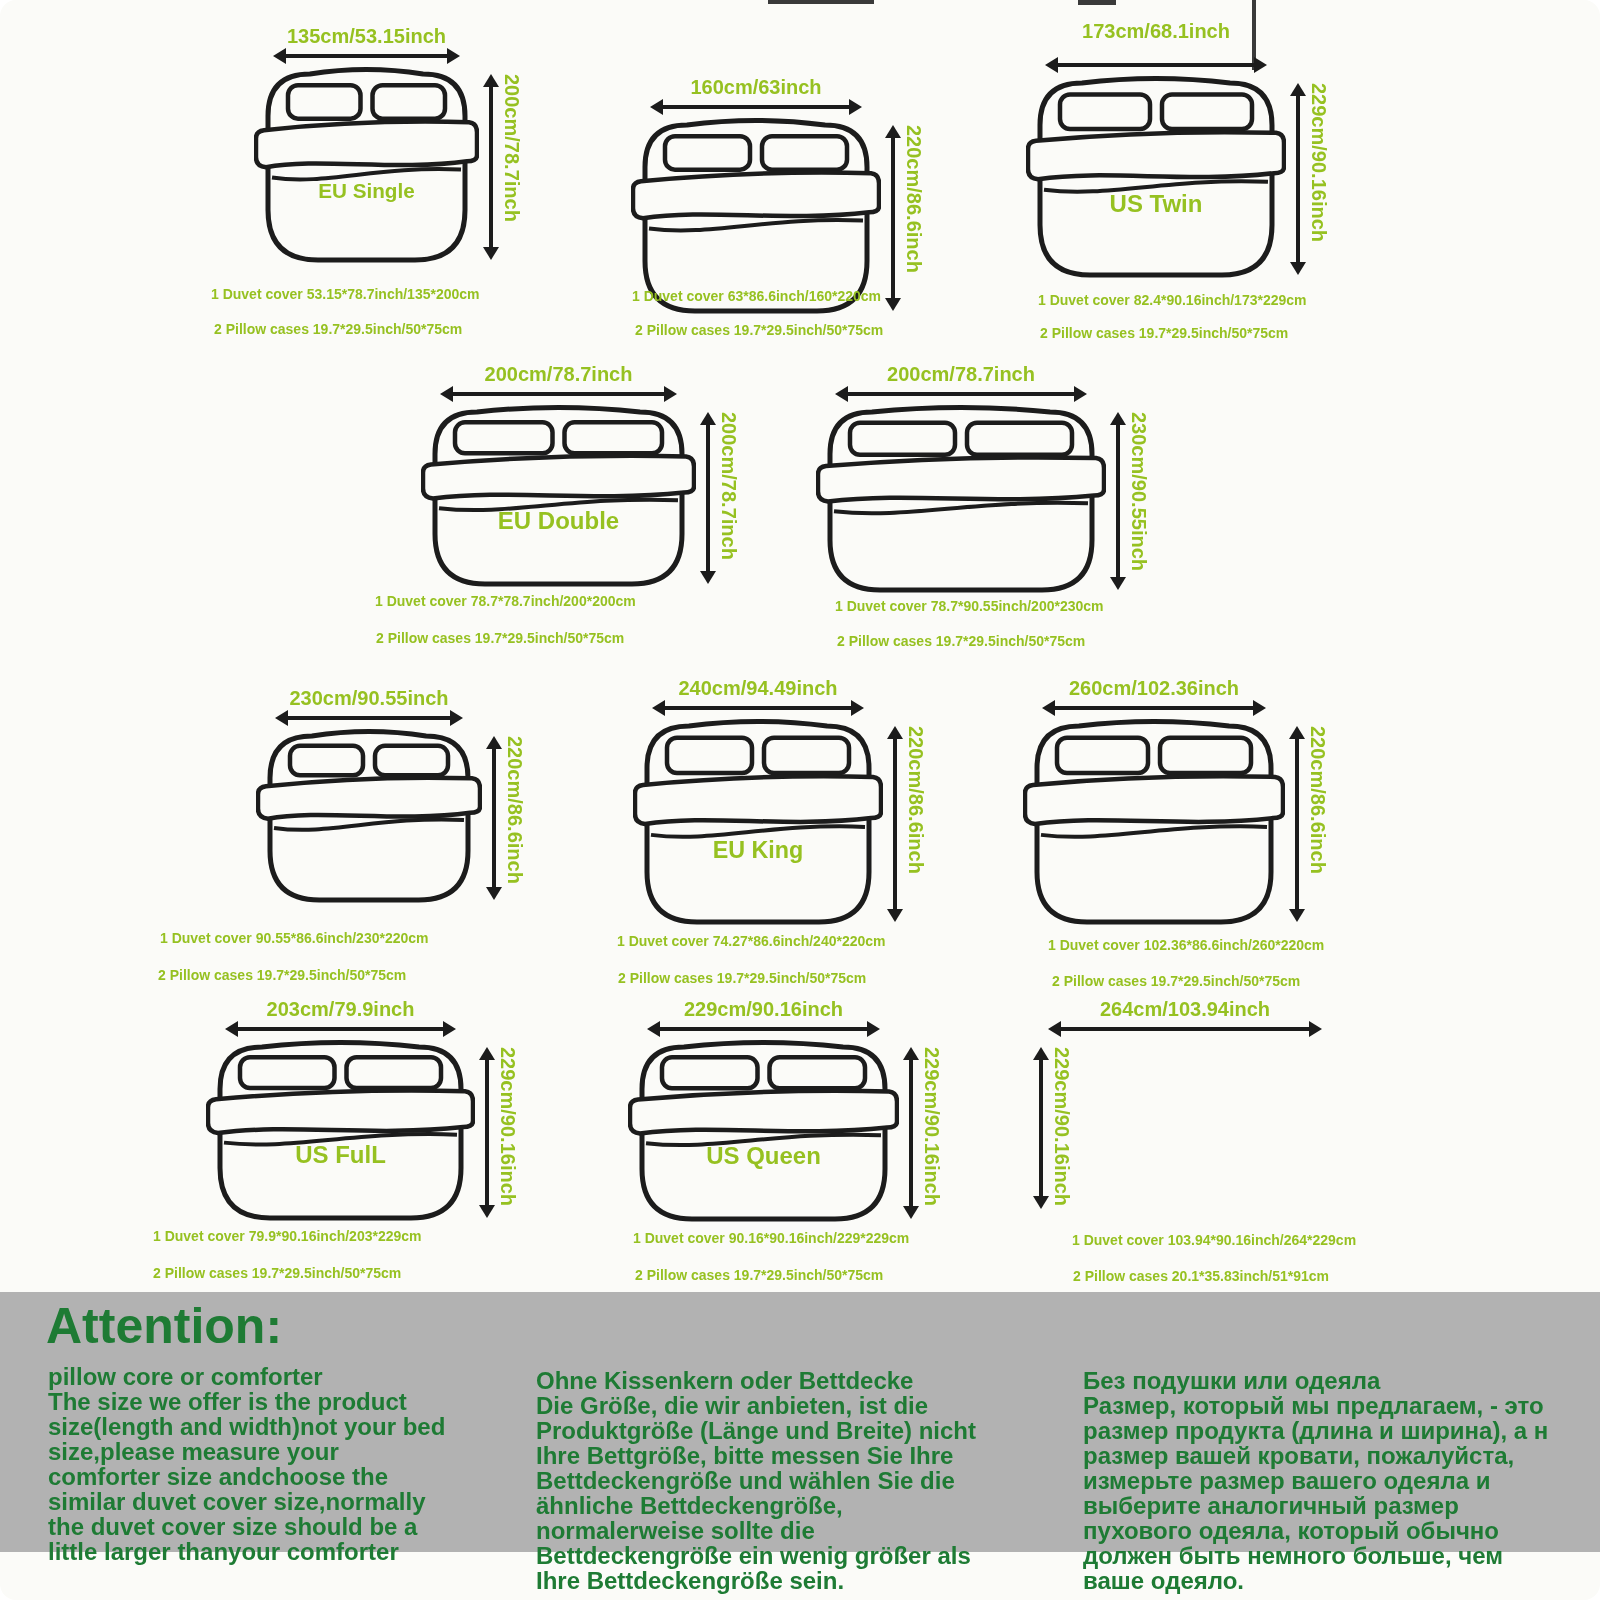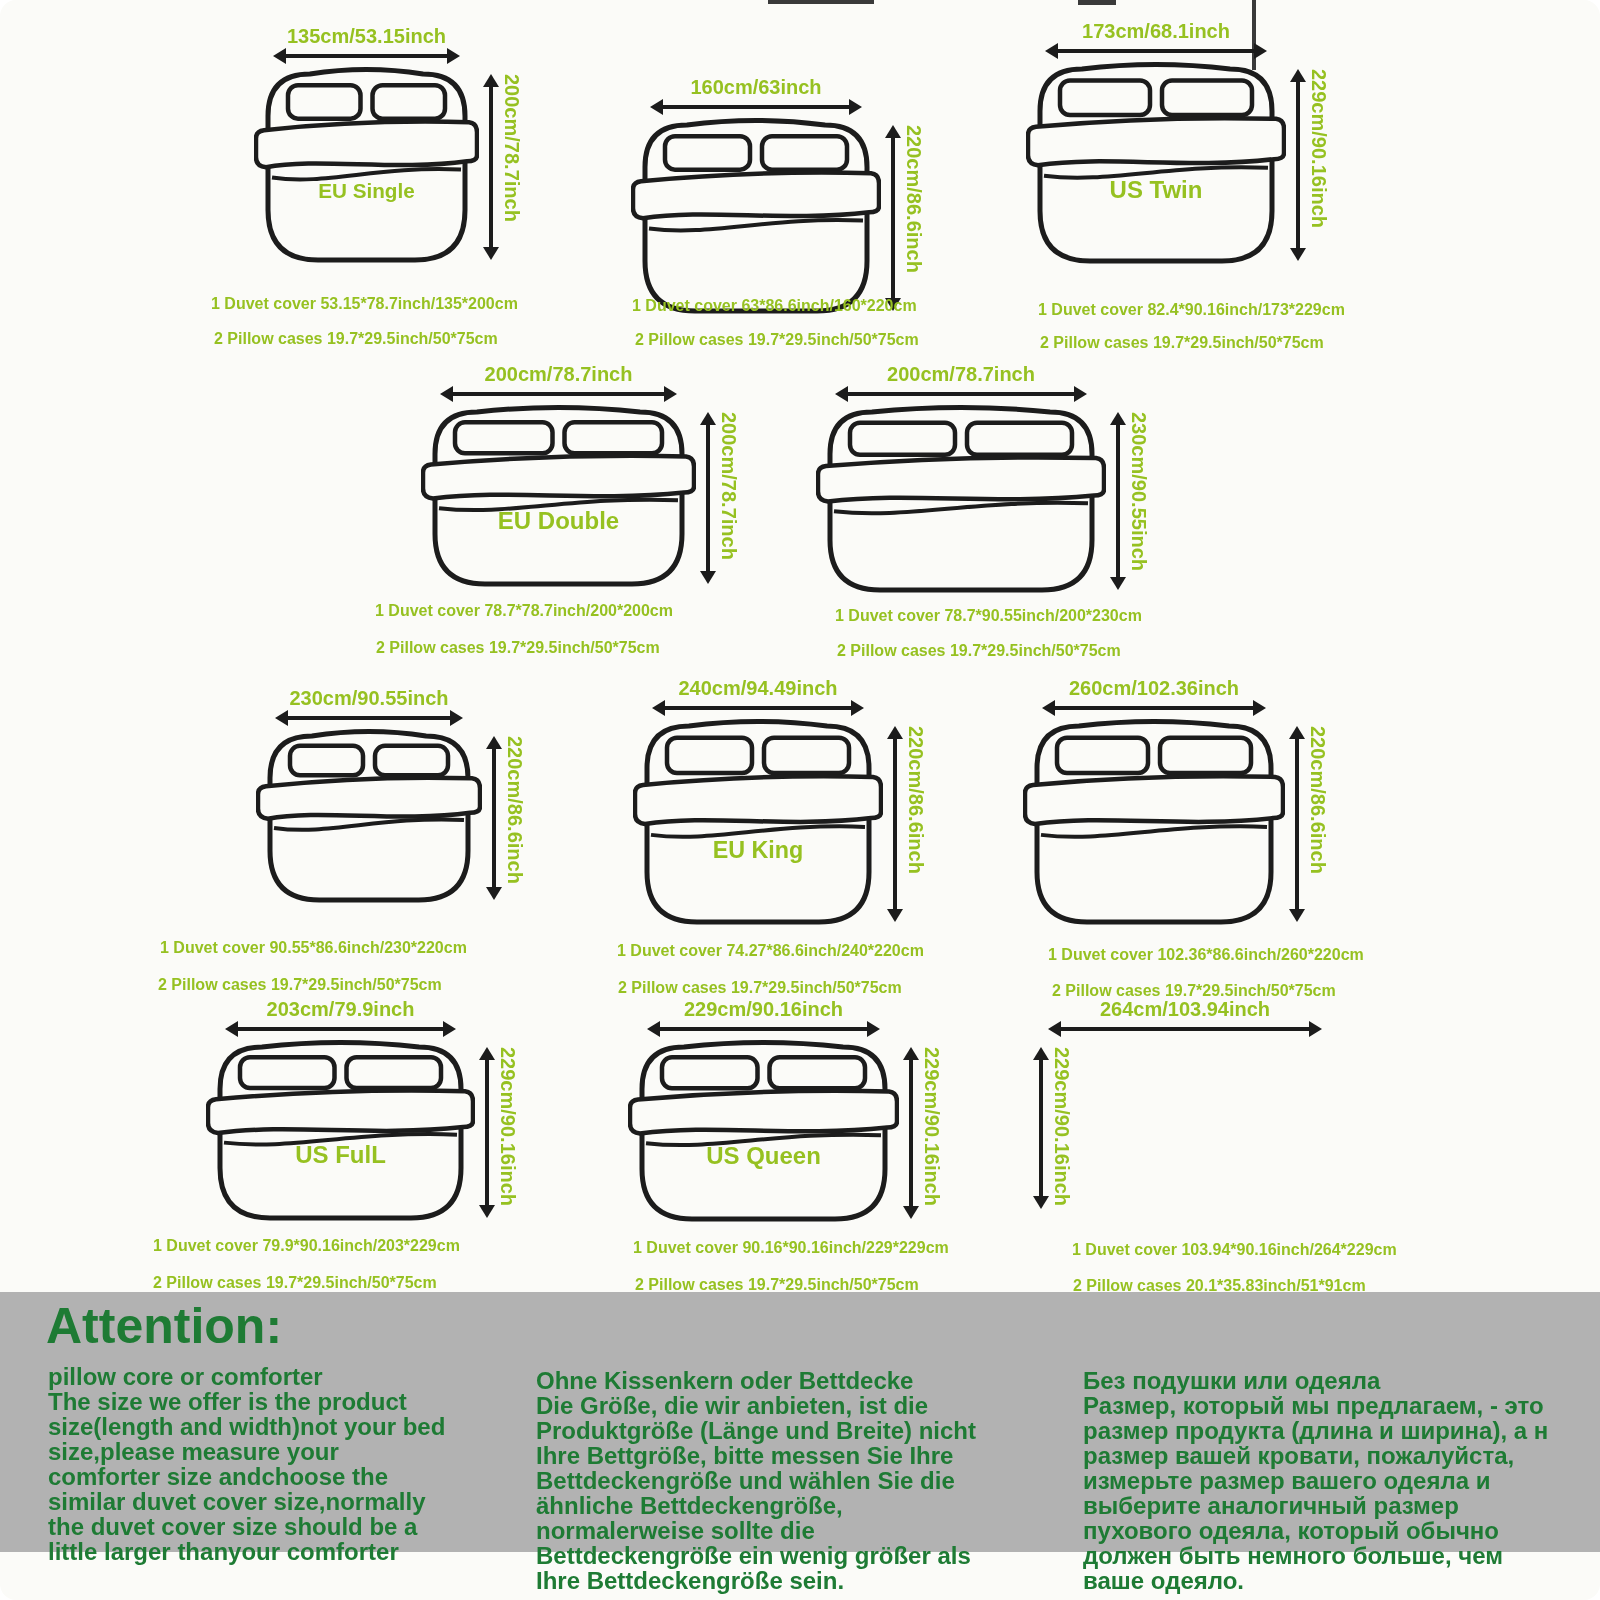--- a/index.html
+++ b/index.html
@@ -27,21 +27,21 @@
   .ah.down{border-width:13px 8px 0 8px;border-color:var(--ink) transparent transparent transparent;}
   .bed-row{display:flex;align-items:flex-start;}
   .vdim{display:flex;margin-top:10px;margin-left:4px;}
   .varrow{display:flex;flex-direction:column;align-items:center;width:16px;}
   .vline{flex:1;width:4px;background:var(--ink);}
   .vdim-label{
     writing-mode:vertical-rl;text-orientation:mixed;
     font-size:20px;line-height:20px;color:var(--accent_green);
     margin-left:3px;white-space:nowrap;
   }
-  .spec-line{position:absolute;font-size:16px;line-height:26px;color:var(--accent_green);white-space:nowrap;margin-top:10px;}
+  .spec-line{position:absolute;font-size:14px;line-height:26px;color:var(--accent_green);white-space:nowrap;}
   .attention{position:absolute;left:0;top:1292px;width:1600px;height:260px;background:var(--panel_gray);color:var(--dark_green);}
   .att-heading{position:absolute;left:46px;top:6px;font-size:50px;line-height:56px;}
   .att-block{position:absolute;font-size:24px;line-height:25px;white-space:pre;}
   #att-en{left:48px;top:72px;}
   #att-de{left:536px;top:76px;}
   #att-ru{left:1083px;top:76px;}
   .att-line{white-space:pre;}
   .remnant{position:absolute;background:#3a3a3a;}
 </style>
 </head>
@@ -103,21 +103,21 @@
         <div class="varrow">
           <span class="ah up"></span>
           <span class="vline"></span>
           <span class="ah down"></span>
         </div>
         <span class="vdim-label">220cm/86.6inch</span>
       </div>
     </div>
   </div>
       <div class="bed-card" style="left: 1026px; top: 20px;">
-    <div class="hdim" style="width: 260px;">
+    <div class="hdim" style="width: 260px; gap: 14px;">
       <span class="dim-label">173cm/68.1inch</span>
       <div class="harrow" style="width: 222px;">
         <span class="ah left"></span>
         <span class="aline"></span>
         <span class="ah right"></span>
       </div>
     </div>
     <div class="bed-row">
       <div class="bed-svg-wrap"><svg width="260" height="210" viewBox="0 0 260 210">
     <path d="M 14 152 L 14 52 Q 14 10 56 10 Q 130 1 204 10 Q 246 10 246 52 L 246 152 Q 246 202 196 202 L 64 202 Q 14 202 14 152 Z" fill="var(--paper)" stroke="var(--ink)" stroke-width="5" stroke-linejoin="round"></path>

